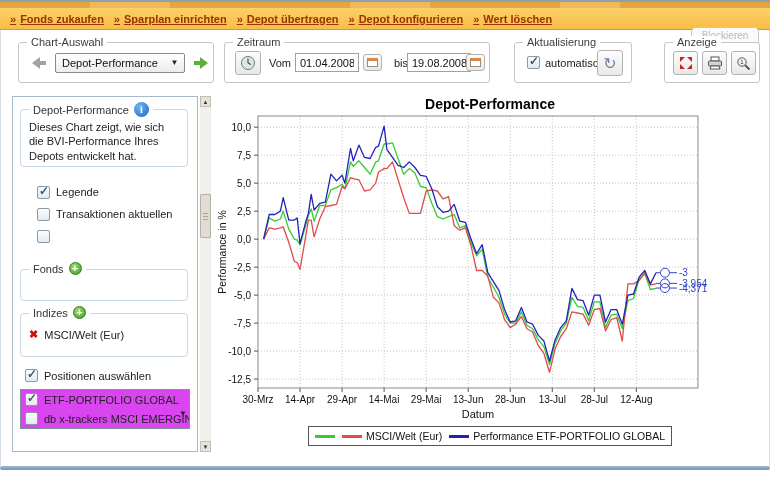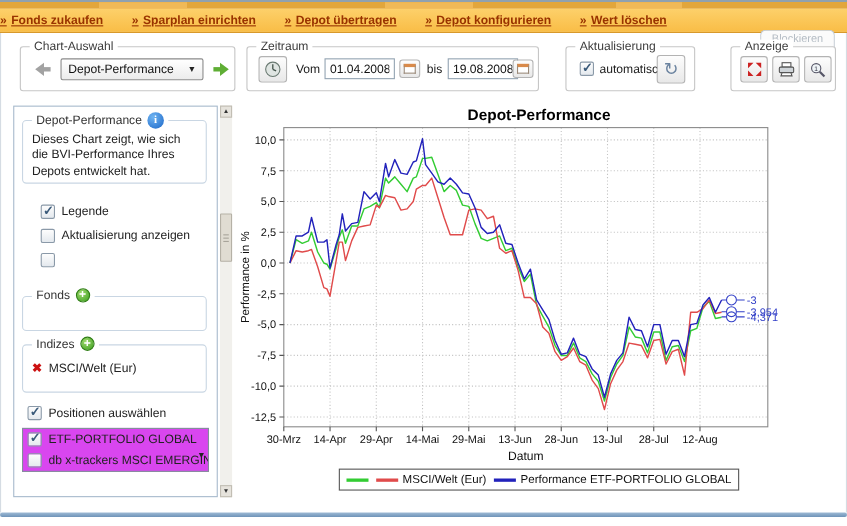--- a/index.html
+++ b/index.html
@@ -5,21 +5,21 @@
   * { margin:0; padding:0; box-sizing:border-box; }
   html,body { background:#fff; }
   body { width:770px; height:478px; position:relative; font-family:"Liberation Sans",sans-serif; overflow:hidden; }
 
   
   .window-top { position:absolute; left:0; top:0; width:770px; height:8px;
     background:linear-gradient(#8fa1b0 0 2px, #e2a63c 2px 100%); }
   .window-top .tab-notch { position:absolute; top:2px; height:6px; background:#f0b957; }
   .menubar { position:absolute; left:0; top:8px; width:770px; height:22px;
     background:linear-gradient(#fdd06a,#f9bd46); border-bottom:1px solid #d8992b;
-    display:flex; align-items:center; gap:26px; padding-left:0; white-space:nowrap; }
+    display:flex; align-items:center; gap:10px; padding-left:10px; white-space:nowrap; }
   .menu-link { font-size:11px; font-weight:bold; color:#993300; text-decoration:underline; cursor:pointer; }
   .menu-link .bullet { margin-right:4px; }
   .side-frame-l { position:absolute; left:0; top:30px; width:1px; height:436px; background:#d5dce3; }
   .side-frame-r { position:absolute; right:0; top:30px; width:1px; height:436px; background:#d5dce3; }
   .bottom-frame { position:absolute; left:0; top:466px; width:770px; height:4px;
     background:linear-gradient(#9db9d4,#6e93b8); border-radius:2px; }
 
   
   .fs { position:absolute; border:1px solid #c6c6c6; border-radius:3px; background:#fff; }
   .fs > .fs-legend { position:absolute; top:-7px; left:8px; background:#fff; padding:0 4px;
@@ -161,21 +161,21 @@
       <circle cx="8" cy="8" r="6.5" fill="#dfe5e2" stroke="#6a7a72"></circle>
       <line x1="8" y1="8" x2="8" y2="3.5" stroke="#44544c" stroke-width="1.2"></line>
       <line x1="8" y1="8" x2="11" y2="9.5" stroke="#44544c" stroke-width="1.2"></line>
     </svg>
   </div>
   <span class="zlabel" style="left:44px;">Vom</span>
   <input class="date-input" style="left: 70px;" value="01.04.2008">
   <div class="tool-btn cal-btn" style="left:138px;">
     <div class="cal-glyph"></div>
   </div>
-  <span class="zlabel" style="left:163px;">bis</span>
+  <span class="zlabel" style="left:153px;padding-left:16px;">bis</span>
   <input class="date-input" style="left: 182px;" value="19.08.2008">
   <div class="tool-btn cal-btn" style="left:241px;">
     <div class="cal-glyph"></div>
   </div>
 </div>
 
 <div class="fs fs-aktu">
   <span class="fs-legend">Aktualisierung</span>
   <div class="aktu-row">
     <span class="cb on"></span>
@@ -222,21 +222,21 @@
     </span>
     <div class="sb-desc">Dieses Chart zeigt, wie sich die BVI-Performance Ihres Depots entwickelt hat.</div>
   </div>
 
   <div class="opt-row" style="top:86px;">
     <span class="cb on"></span>
     <span class="lbl">Legende</span>
   </div>
   <div class="opt-row" style="top:108px;">
     <span class="cb"></span>
-    <span class="lbl">Aktualisierung anzeigen</span>
+    <span class="lbl">Transaktionen aktuellen</span>
   </div>
   <div class="opt-row" style="top:130px;">
     <span class="cb"></span>
   </div>
 
   <div class="sb-fs sb-fonds">
     <span class="fs-legend">
       <span>Fonds</span>
       <span class="plus-icon"></span>
     </span>

